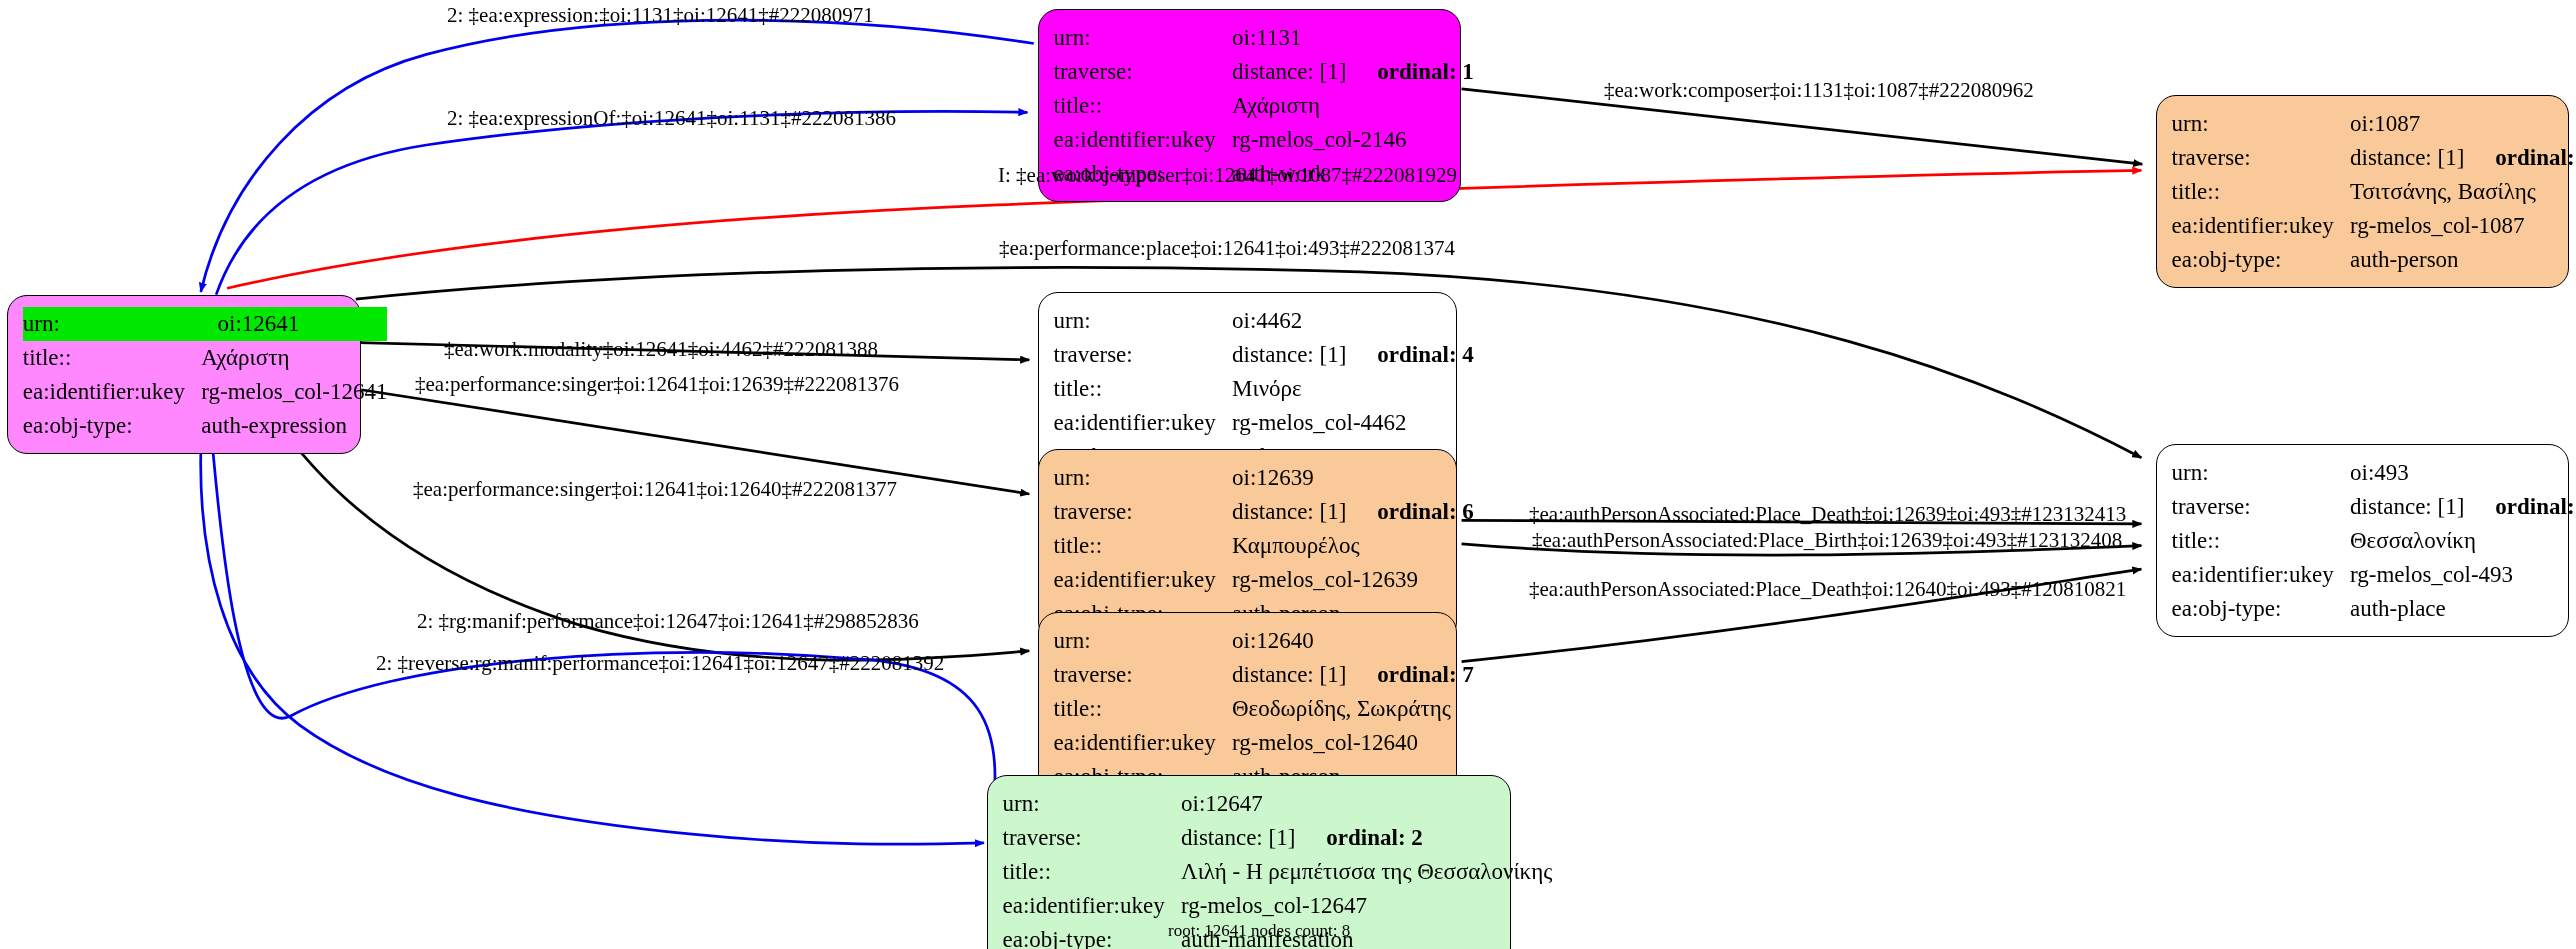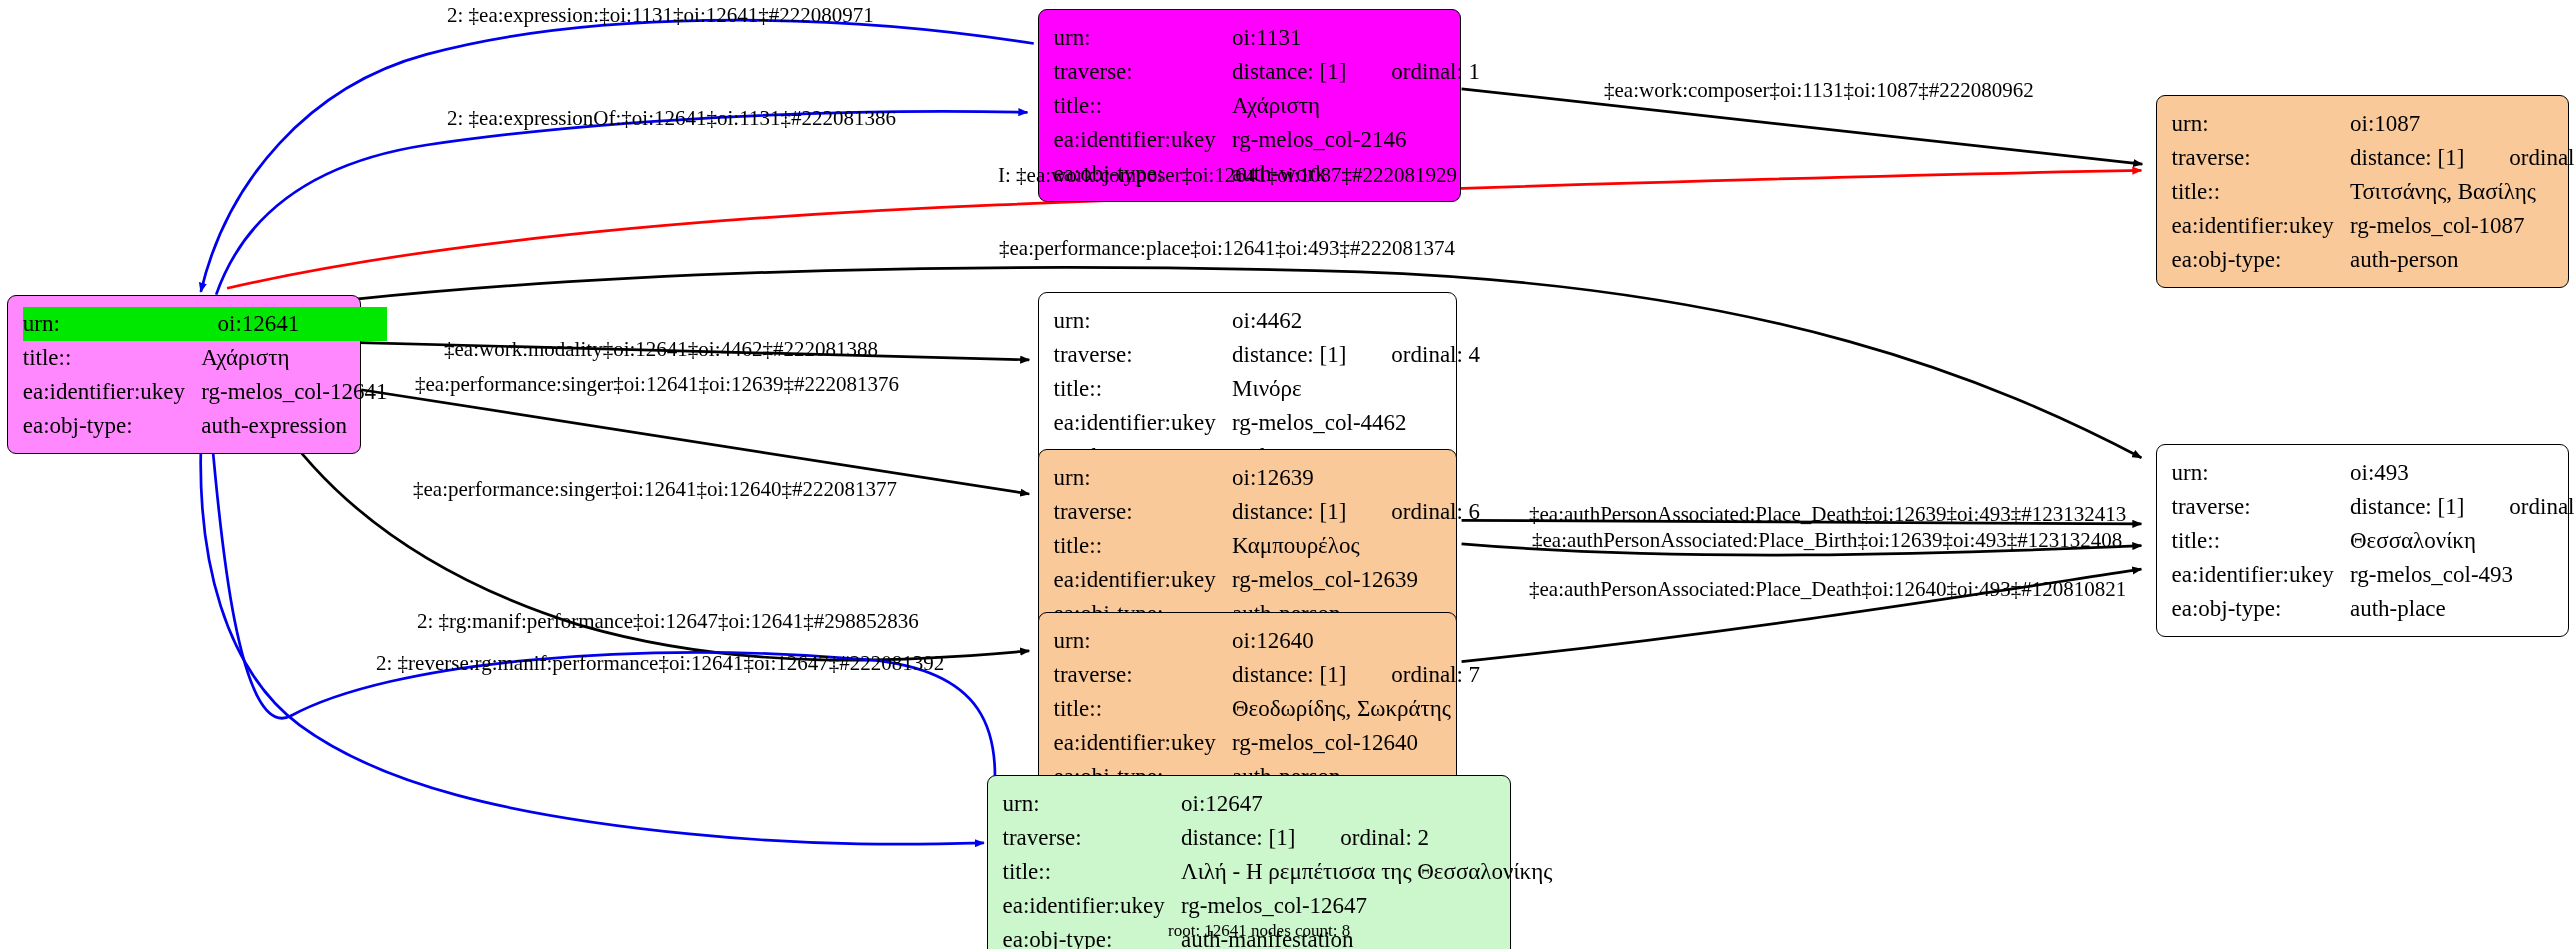--- a/index.html
+++ b/index.html
@@ -21,21 +21,21 @@
     position: absolute;
     left: 0;
     top: 0;
     width: 2576px;
     height: 949px;
   }
   .node {
     position: absolute;
     box-sizing: border-box;
     border: 1.8px solid #000000;
-    border-radius: 9px;
+    border-radius: 20px;
     padding: 11px 14.5px 11px 14.5px;
     background: #ffffff;
     z-index: 5;
   }
   .node table {
     border-collapse: collapse;
     border-spacing: 0;
     width: 100%;
   }
   .node td {
@@ -51,21 +51,22 @@
   .node tr.hl td {
     background: #00e800;
   }
   .node tr.hl td.key { padding-right: 0; }
   .node tr.hl td.val { padding-left: 16.3px; }
   .node .sub {
     display: inline-block;
   }
   .node .ord {
     display: inline-block;
-    padding-left: 45px;
+    padding-left: 31px;
+    font-weight: bold;
   }
   .edge-label {
     position: absolute;
     font-size: 21px;
     line-height: 1;
     color: #000000;
     white-space: nowrap;
     z-index: 6;
     background: transparent;
   }

